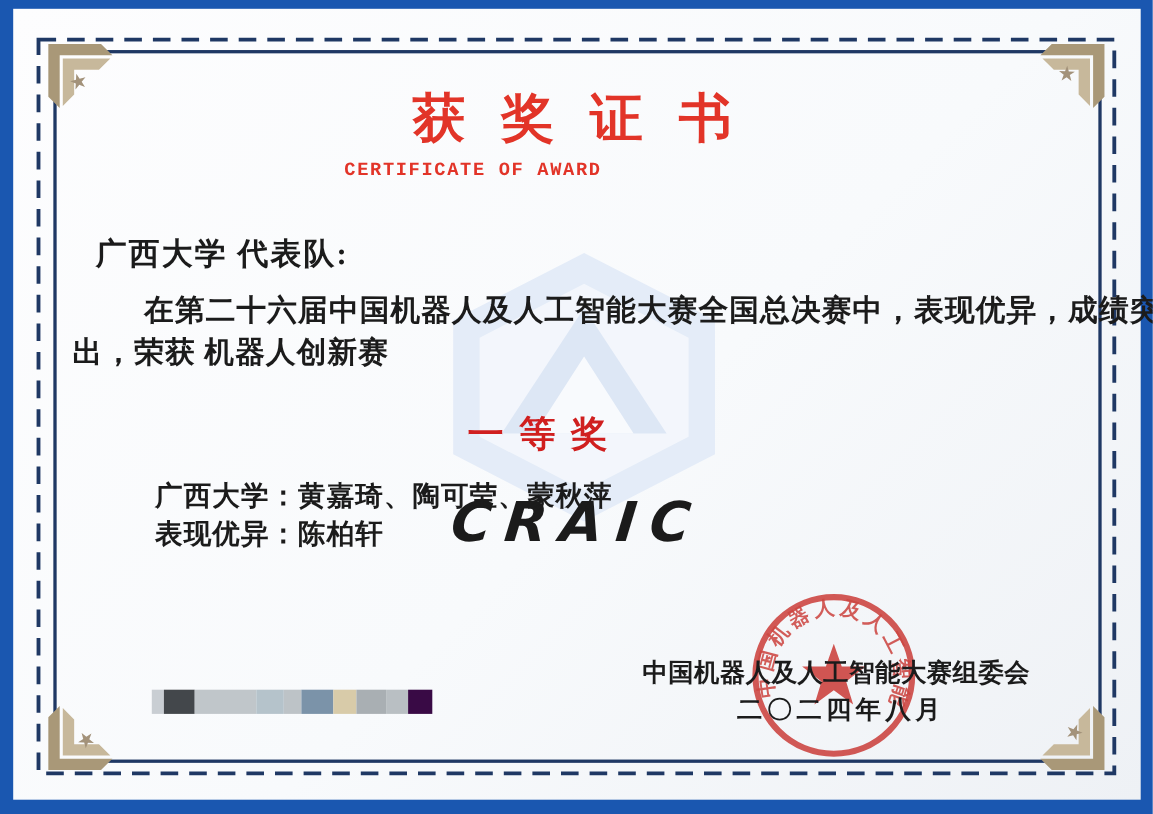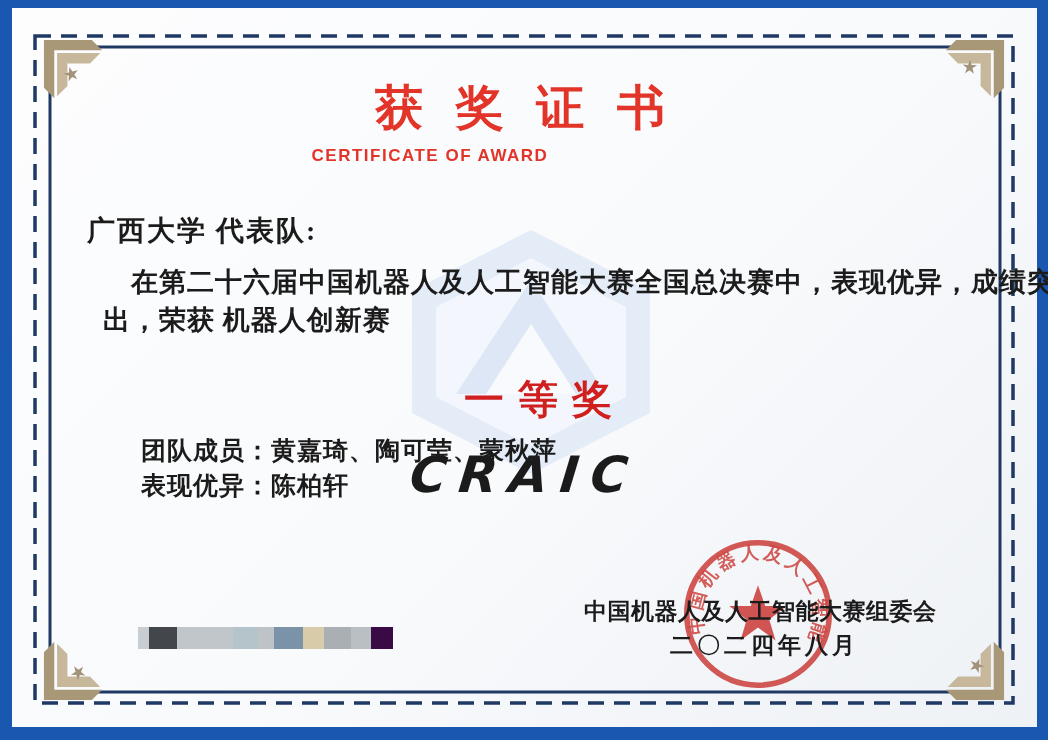--- a/index.html
+++ b/index.html
@@ -27,28 +27,28 @@
     font-size:50px; letter-spacing:12px; color:#dfe8f5; transform:skewX(-6deg);
   }
 
   .txt{position:absolute; z-index:4; color:#1b1b1b; font-weight:bold; white-space:nowrap;}
   .title{
     left:0; top:76px; width:1048px; text-align:center;
     font-family:"DejaVu Sans",sans-serif; font-size:48px; letter-spacing:8px; color:#e23428;
   }
   .subtitle{
     left:0; top:146px; width:860px; text-align:center;
-    font-family:Liberation Sans, sans-serif; font-size:17px; letter-spacing:1.5px; color:#e23428;
+    font-family:Liberation Mono, monospace; font-size:17px; letter-spacing:1.5px; color:#e23428;
   }
   .recipient{left:87px; top:212px; font-size:28px; letter-spacing:2px;}
   .body-line1{left:131px; top:264px; font-size:27px; letter-spacing:1px;}
-  .body-line2{left:66px;  top:302px; font-size:27px; letter-spacing:1px;margin-left:37px;}
+  .body-line2{left:66px;  top:302px; font-size:27px; letter-spacing:1px;}
   .award{
-    left:425px; top:372px; width:240px; text-align:center;
-    font-size:40px; letter-spacing:14px; color:#d01f1f;
+    left:425px; top:372px; width:240px; text-align:left;
+    font-size:33px; letter-spacing:14px; color:#d01f1f;
   }
   .team{left:141px; top:434px; font-size:25px; letter-spacing:1px;}
   .advisor{left:141px; top:469px; font-size:25px; letter-spacing:1px;}
   .closing{left:136px; top:522px; font-size:25px; letter-spacing:1px;}
   .issuer{left:572px; top:596px; font-size:23px; letter-spacing:0.5px;margin-left:12px;}
   .issue-date{left:670px; top:630px; width:180px; text-align:center; font-size:23px; letter-spacing:4px;}
 
   .seal{position:absolute; left:678px; top:534px; z-index:3; mix-blend-mode:multiply; opacity:0.92;}
 
   .color-strip{position:absolute; left:138px; top:627px; height:22px; display:flex; z-index:4;}
@@ -97,21 +97,21 @@
   <div class="txt title">获 奖 证 书</div>
   <div class="txt subtitle">CERTIFICATE OF AWARD</div>
 
   <div class="txt recipient">广西大学 代表队:</div>
   <div class="txt body-line1">在第二十六届中国机器人及人工智能大赛全国总决赛中，表现优异，成绩突</div>
   <div class="txt body-line2">出，荣获 机器人创新赛</div>
 
   <div class="txt award">一等奖</div>
 
   <div class="txt team">
-    <span>团队成员：</span><span>黄嘉琦、陶可莹、蒙秋萍</span>
+    <span>广西大学：</span><span>黄嘉琦、陶可莹、蒙秋萍</span>
   </div>
   <div class="txt advisor">
     <span>表现优异：</span><span>陈柏轩</span>
   </div>
 
 
   <div class="txt issuer">中国机器人及人工智能大赛组委会</div>
   <div class="txt issue-date">二〇二四年八月</div>
 
   <svg class="seal" width="160" height="160" viewBox="0 0 200 200">

